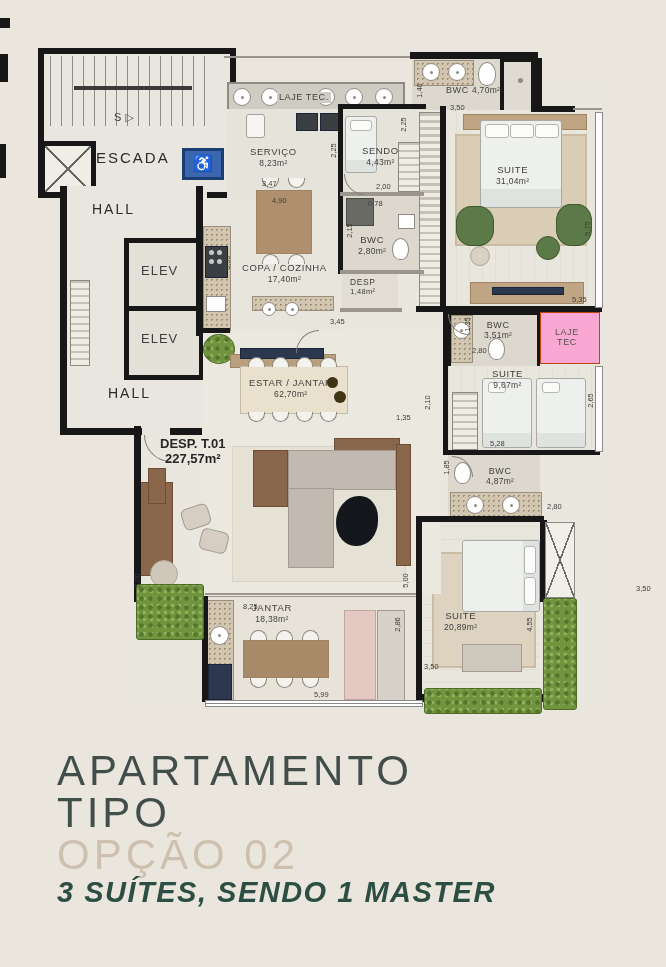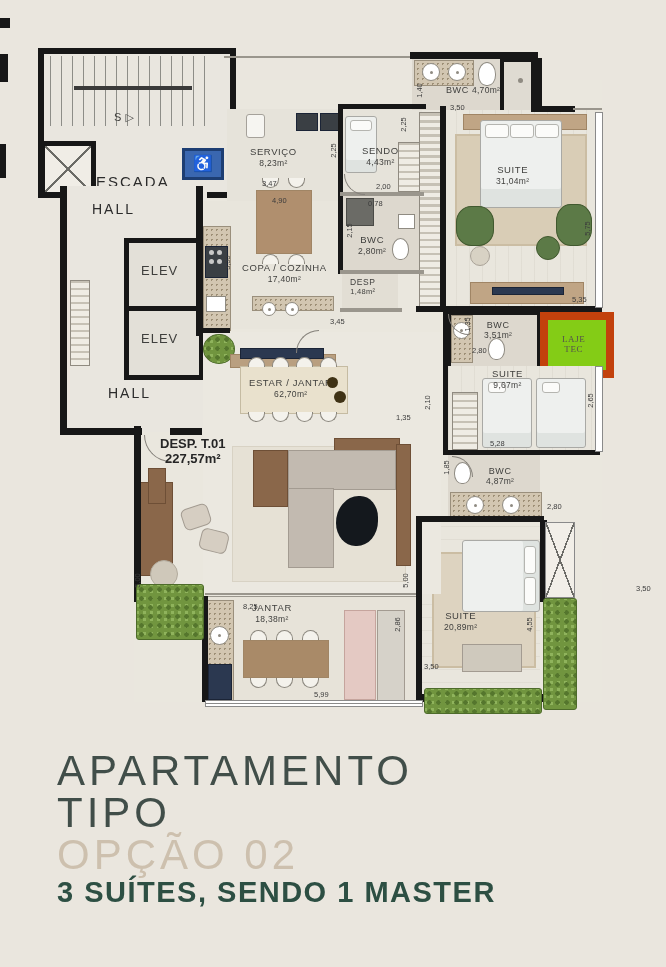--- a/index.html
+++ b/index.html
@@ -61,21 +61,21 @@
   <div class="floor" style="left:416px;top:306px;width:186px;height:396px;"></div>
 
   <div class="wall" style="left:0;top:18px;width:10px;height:10px;"></div>
   <div class="wall" style="left:0;top:54px;width:8px;height:28px;"></div>
   <div class="wall" style="left:0;top:144px;width:6px;height:34px;"></div>
 
   <div class="room" style="left:38px;top:48px;width:186px;height:138px;border:6px solid #171717;background:#e9e6df;">
     <div class="stairs" style="left:6px;top:2px;width:162px;height:70px;"></div>
     <div class="abs" style="left:30px;top:32px;width:118px;height:4px;background:#3a3a3a;"></div>
     <div class="lbl big" style="left:70px;top:58px;">S ▷</div>
-    <div class="lbl" style="left:52px;top:98px;font-size:15px;letter-spacing:2px;color:#2b2b2b;margin-top:24px;">ESCADA</div>
+    <div class="lbl" style="left:52px;top:98px;font-size:15px;letter-spacing:2px;color:#2b2b2b;">ESCADA</div>
     <div class="abs" style="left:138px;top:94px;width:36px;height:26px;background:#3a67b0;border:3px solid #1d3e73;color:#fff;font-size:16px;text-align:center;line-height:26px;">♿</div>
   </div>
   <div class="xbox" style="left:40px;top:141px;width:46px;height:46px;border:5px solid #171717;"></div>
 
   <div class="room" style="left:60px;top:186px;width:140px;height:246px;background:#e9e6df;border-left:7px solid #171717;"></div>
   <div class="lbl" style="left:92px;top:204px;font-size:14px;letter-spacing:2px;color:#2b2b2b;">HALL</div>
   <div class="lbl" style="left:108px;top:388px;font-size:14px;letter-spacing:2px;color:#2b2b2b;">HALL</div>
 
   <div class="room" style="left:124px;top:238px;width:70px;height:64px;border:5px solid #171717;background:#e3e0d8;">
     <div class="lbl" style="left:12px;top:22px;font-size:13px;letter-spacing:1px;">ELEV</div>
@@ -83,20 +83,28 @@
   <div class="room" style="left:124px;top:306px;width:70px;height:64px;border:5px solid #171717;background:#e3e0d8;">
     <div class="lbl" style="left:12px;top:22px;font-size:13px;letter-spacing:1px;">ELEV</div>
   </div>
   <div class="ladder" style="left:70px;top:280px;width:18px;height:84px;"></div>
 
   <div class="wall" style="left:60px;top:428px;width:82px;height:7px;"></div>
   <div class="wall" style="left:170px;top:428px;width:32px;height:7px;"></div>
   <div class="arc" style="left:144px;top:435px;width:26px;height:26px;"></div>
 
   <div class="thin" style="left:224px;top:56px;width:192px;height:2px;"></div>
+  <div class="abs" style="left:227px;top:82px;width:174px;height:27px;background:#cfccc3;border:2px solid #8f8b82;">
+    <div class="sink" style="left:4px;top:4px;width:16px;height:16px;"></div>
+    <div class="sink" style="left:32px;top:4px;width:16px;height:16px;"></div>
+    <div class="sink" style="left:88px;top:4px;width:16px;height:16px;"></div>
+    <div class="sink" style="left:116px;top:4px;width:16px;height:16px;"></div>
+    <div class="sink" style="left:146px;top:4px;width:16px;height:16px;"></div>
+    <div class="lbl" style="left:48px;top:8px;font-size:9px;background:#cfccc3;padding:0 2px;">LAJE TEC.</div>
+  </div>
 
   <div class="room" style="left:227px;top:109px;width:113px;height:92px;background:#e6e3da;"></div>
   <div class="abs" style="left:246px;top:114px;width:17px;height:22px;background:#f6f5f1;border:1px solid #a5a19a;border-radius:3px;"></div>
   <div class="dark" style="left:296px;top:113px;width:20px;height:16px;background:#3a3f44;"></div>
   <div class="dark" style="left:320px;top:113px;width:20px;height:16px;background:#3a3f44;"></div>
   <div class="lbl" style="left:250px;top:146px;">
     <span>SERVIÇO</span><br>
     <span class="ar">8,23m²</span>
   </div>
 
@@ -182,21 +190,21 @@
   <div class="dark" style="left:492px;top:287px;width:70px;height:6px;"></div>
 
   <div class="room" style="left:448px;top:312px;width:86px;height:52px;border:3px solid #171717;background:#ddd8ce;"></div>
   <div class="speck" style="left:451px;top:315px;width:20px;height:46px;"></div>
   <div class="sink" style="left:453px;top:322px;width:15px;height:15px;"></div>
   <div class="wc" style="left:488px;top:338px;width:15px;height:20px;"></div>
   <div class="lbl" style="left:484px;top:320px;font-size:9px;line-height:10px;">
     <span>BWC</span><br>
     <span class="ar">3,51m²</span>
   </div>
-  <div class="room" style="left:540px;top:312px;width:58px;height:50px;border:8px solid #c2410c;background:#84cc16;font-family:Liberation Serif, serif;">
+  <div class="room" style="left:540px;top:312px;width:58px;height:50px;border:1px solid #c2410c;background:#f9a8d4;">
     <div class="lbl" style="left:14px;top:14px;font-size:9px;color:#55524c;line-height:10px;">
       <span>LAJE</span><br>
       <span>TEC</span>
     </div>
   </div>
 
   <div class="room planks" style="left:448px;top:366px;width:149px;height:84px;"></div>
   <div class="ladder" style="left:452px;top:392px;width:24px;height:56px;"></div>
   <div class="bed" style="left:482px;top:378px;width:48px;height:68px;box-shadow:inset 0 -14px 0 #dfe3e0;">
     <div class="pillow" style="left:5px;top:3px;width:16px;height:9px;"></div>
@@ -368,14 +376,14 @@
   <div class="dim v" style="left:390px;top:620px;">2,86</div>
   <div class="dim v" style="left:522px;top:620px;">4,55</div>
   <div class="dim" style="left:424px;top:662px;">3,50</div>
   <div class="dim" style="left:636px;top:584px;">3,50</div>
 </div>
 
 <div>
   <div class="t-thin" style="top:750px;">APARTAMENTO</div>
   <div class="t-thin" style="top:792px;">TIPO</div>
   <div class="t-opc" style="top:834px;">OPÇÃO 02</div>
-  <div class="t-sub" style="top:876px;">3 SUÍTES, SENDO 1 MASTER</div>
+  <div class="t-sub" style="top:876px;font-style:italic;">3 SUÍTES, SENDO 1 MASTER</div>
 </div>
 
 </body></html>

